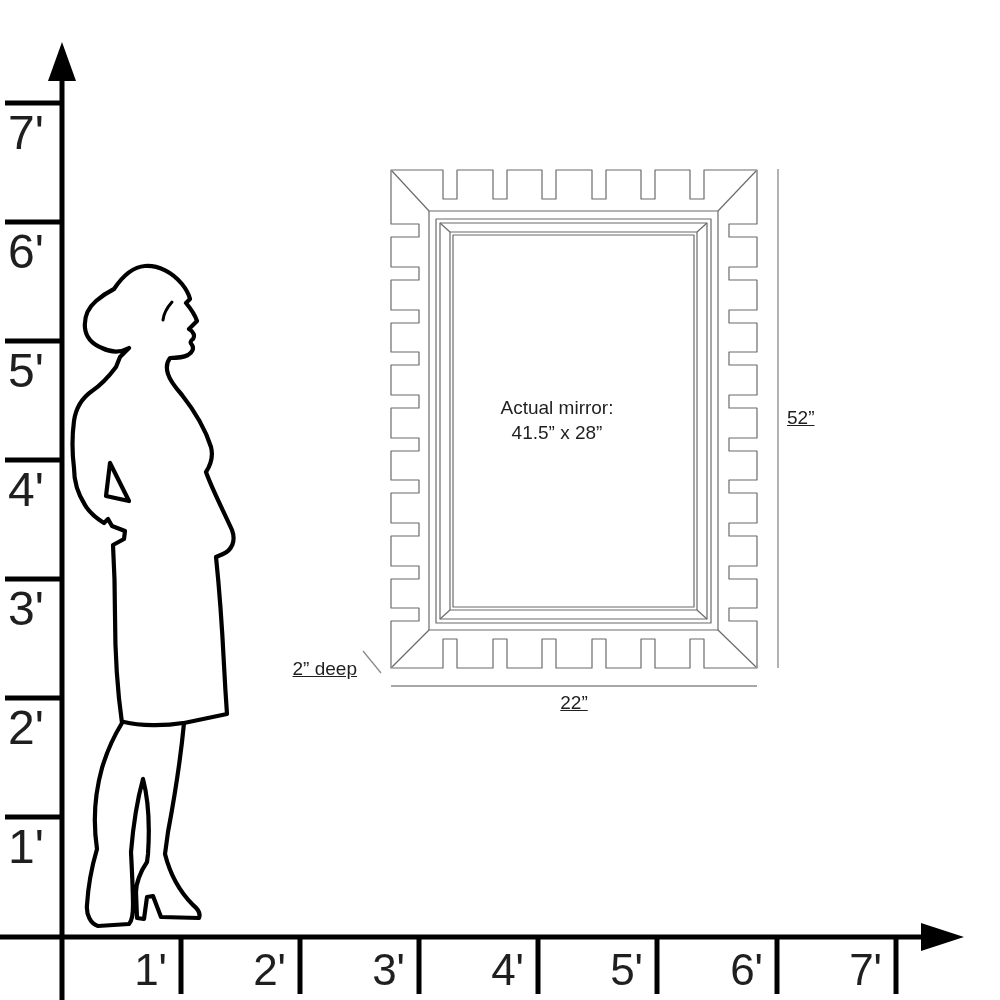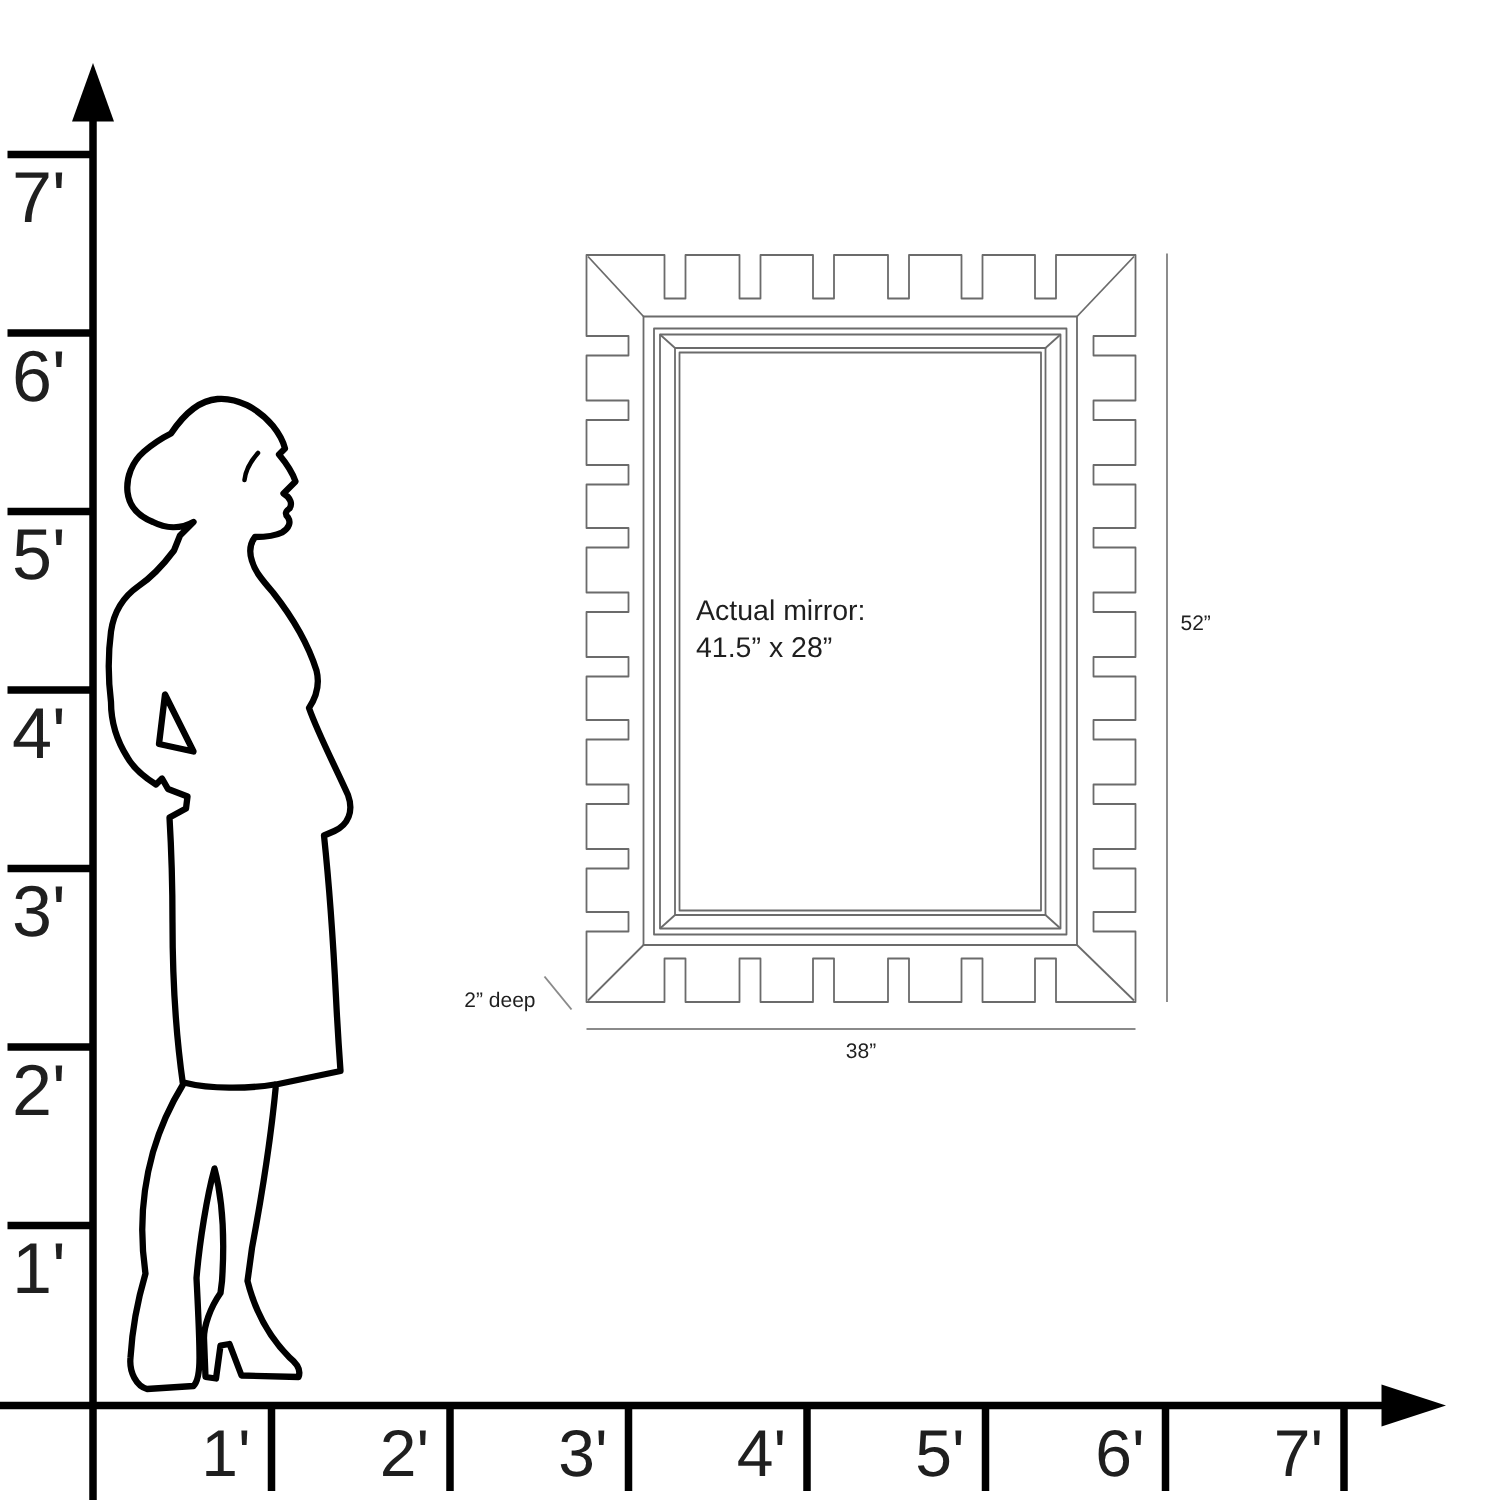--- a/index.html
+++ b/index.html
@@ -16,24 +16,24 @@
   .stage svg{position:absolute;left:0;top:0;}
   .axis-label-y{
     position:absolute;left:8px;font-size:48px;color:var(--text);
     font-family:"Liberation Sans", sans-serif;line-height:1;
   }
   .axis-label-x{
     position:absolute;top:948px;width:70px;text-align:right;font-size:44px;
     color:var(--text);line-height:1;
   }
   .mirror-center-label{
-    position:absolute;left:464px;top:395px;width:240px;text-align:left;
+    position:absolute;left:437px;top:395px;width:240px;text-align:center;
     font-size:19px;line-height:25px;color:var(--text);
   }
-  .dim-label{position:absolute;font-size:14px;color:var(--text);line-height:1;}
+  .dim-label{position:absolute;font-size:19px;color:var(--text);line-height:1;text-decoration:underline;}
   .dim-height{left:787px;top:408px;}
   .dim-width{left:524px;top:693px;width:100px;text-align:center;}
   .dim-depth{left:237px;top:659px;width:120px;text-align:right;}
 </style>
 </head>
 <body>
 
 <div class="stage">
 
   <svg width="1000" height="1000" viewBox="0 0 1000 1000">
@@ -175,16 +175,16 @@
       <div class="axis-label-x" style="left: 693px;">6'</div>
       <div class="axis-label-x" style="left: 812px;">7'</div>
     </div>
 
   <div class="mirror-center-label">
     <div>Actual mirror:</div>
     <div>41.5” x 28”</div>
   </div>
 
   <div class="dim-label dim-height">52”</div>
-  <div class="dim-label dim-width">38”</div>
+  <div class="dim-label dim-width">22”</div>
   <div class="dim-label dim-depth">2” deep</div>
 
 </div>
 
 </body></html>

